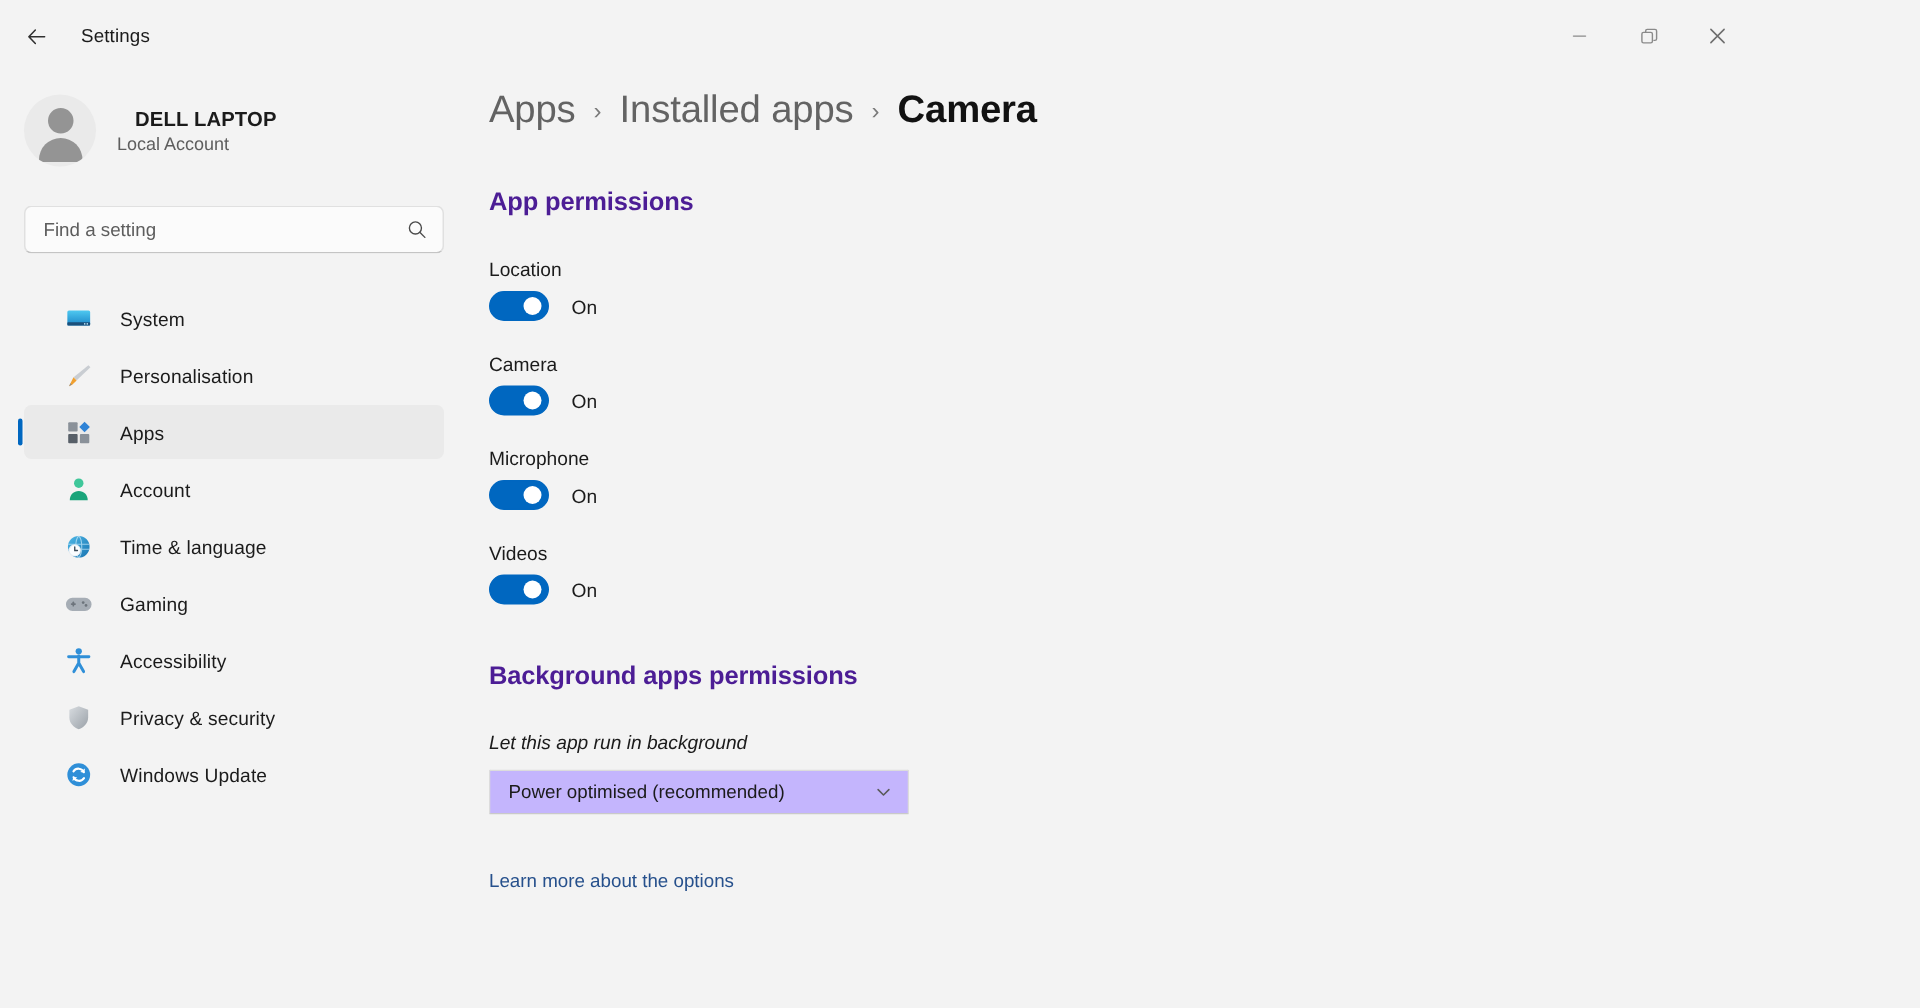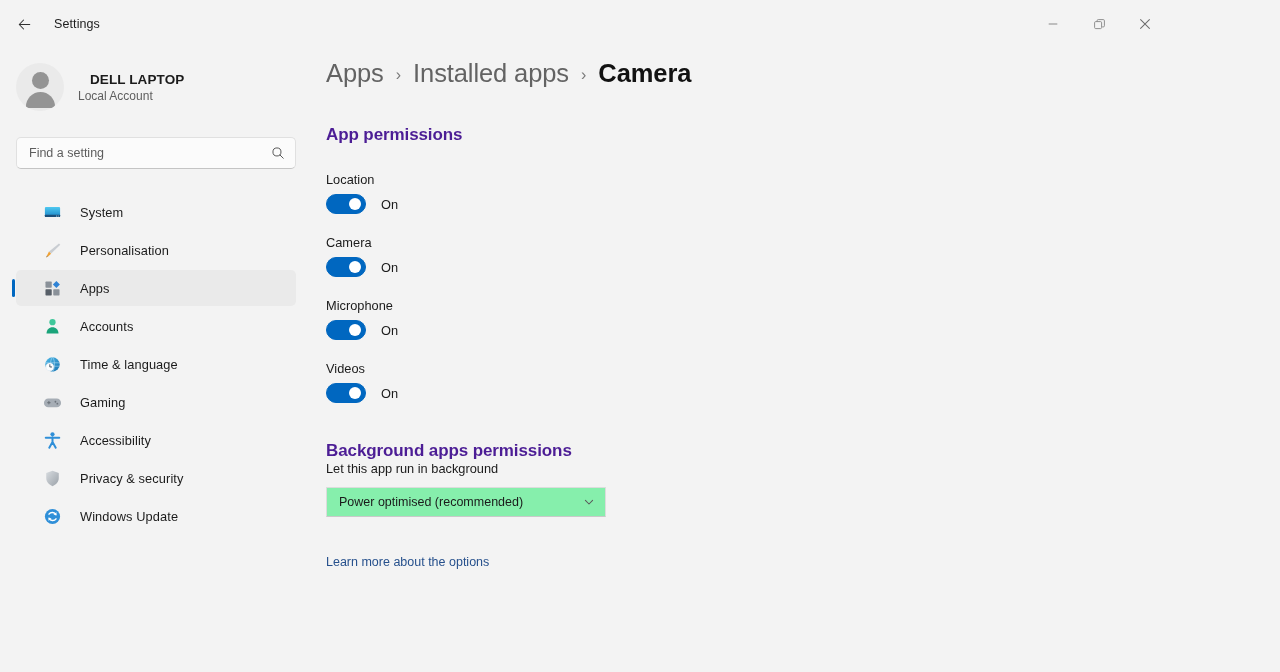--- a/index.html
+++ b/index.html
@@ -239,21 +239,21 @@
 
   .field-label {
     font-size: 12.8px;
     color: #1b1b1b;
     margin-left: 14px;
   }
 
   .dropdown {
     margin-left: 14px;
     width: 280px; height: 30px;
-    background: #86efac;
+    background: #c4b5fd;
     border: 1px solid #dcdcdc;
     border-bottom: 1px solid #c9c9c9;
     border-radius: 1px;
     display: flex;
     align-items: center;
     justify-content: space-between;
     padding: 0 10px 0 12px;
     cursor: pointer;
   }
   .dropdown-value {
@@ -368,21 +368,21 @@
       <span class="nav-label">Apps</span>
     </div>
 
     <div class="nav-item">
       <span class="nav-icon">
         <svg width="19" height="19" viewBox="0 0 20 20">
           <circle cx="10" cy="5.4" r="3.3" fill="#3fc79a"></circle>
           <path d="M3.7 17.4 C3.7 13.3 6.5 10.8 10 10.8 C13.5 10.8 16.3 13.3 16.3 17.4 Z" fill="#1aa47a"></path>
         </svg>
       </span>
-      <span class="nav-label">Accounts</span>
+      <span class="nav-label">Account</span>
     </div>
 
     <div class="nav-item">
       <span class="nav-icon">
         <svg width="19" height="19" viewBox="0 0 20 20">
           <defs>
               <linearGradient id="gGlobe" x1="0" y1="0" x2="1" y2="1">
             <stop offset="0" stop-color="#4fb9e8"></stop>
                 <stop offset="1" stop-color="#1873b0"></stop>
           </linearGradient>
@@ -503,21 +503,21 @@
         <span class="knob"></span>
       </div>
       <span class="toggle-state">On</span>
     </div>
   </div>
 
   <div style="margin-top:38px;">
     <div class="section-title">Background apps permissions</div>
   </div>
 
-  <div style="">
+  <div style="margin-top:26px;font-style:italic;">
     <div class="field-label">Let this app run in background</div>
   </div>
 
   <div class="dropdown" style="margin-top:11px;">
     <span class="dropdown-value">Power optimised (recommended)</span>
     <svg width="12" height="12" viewBox="0 0 12 12">
       <path d="M2.4 4.4 L6 8 L9.6 4.4" fill="none" stroke="#5a5a5a" stroke-width="1.05" stroke-linecap="round" stroke-linejoin="round"></path>
     </svg>
   </div>
 

